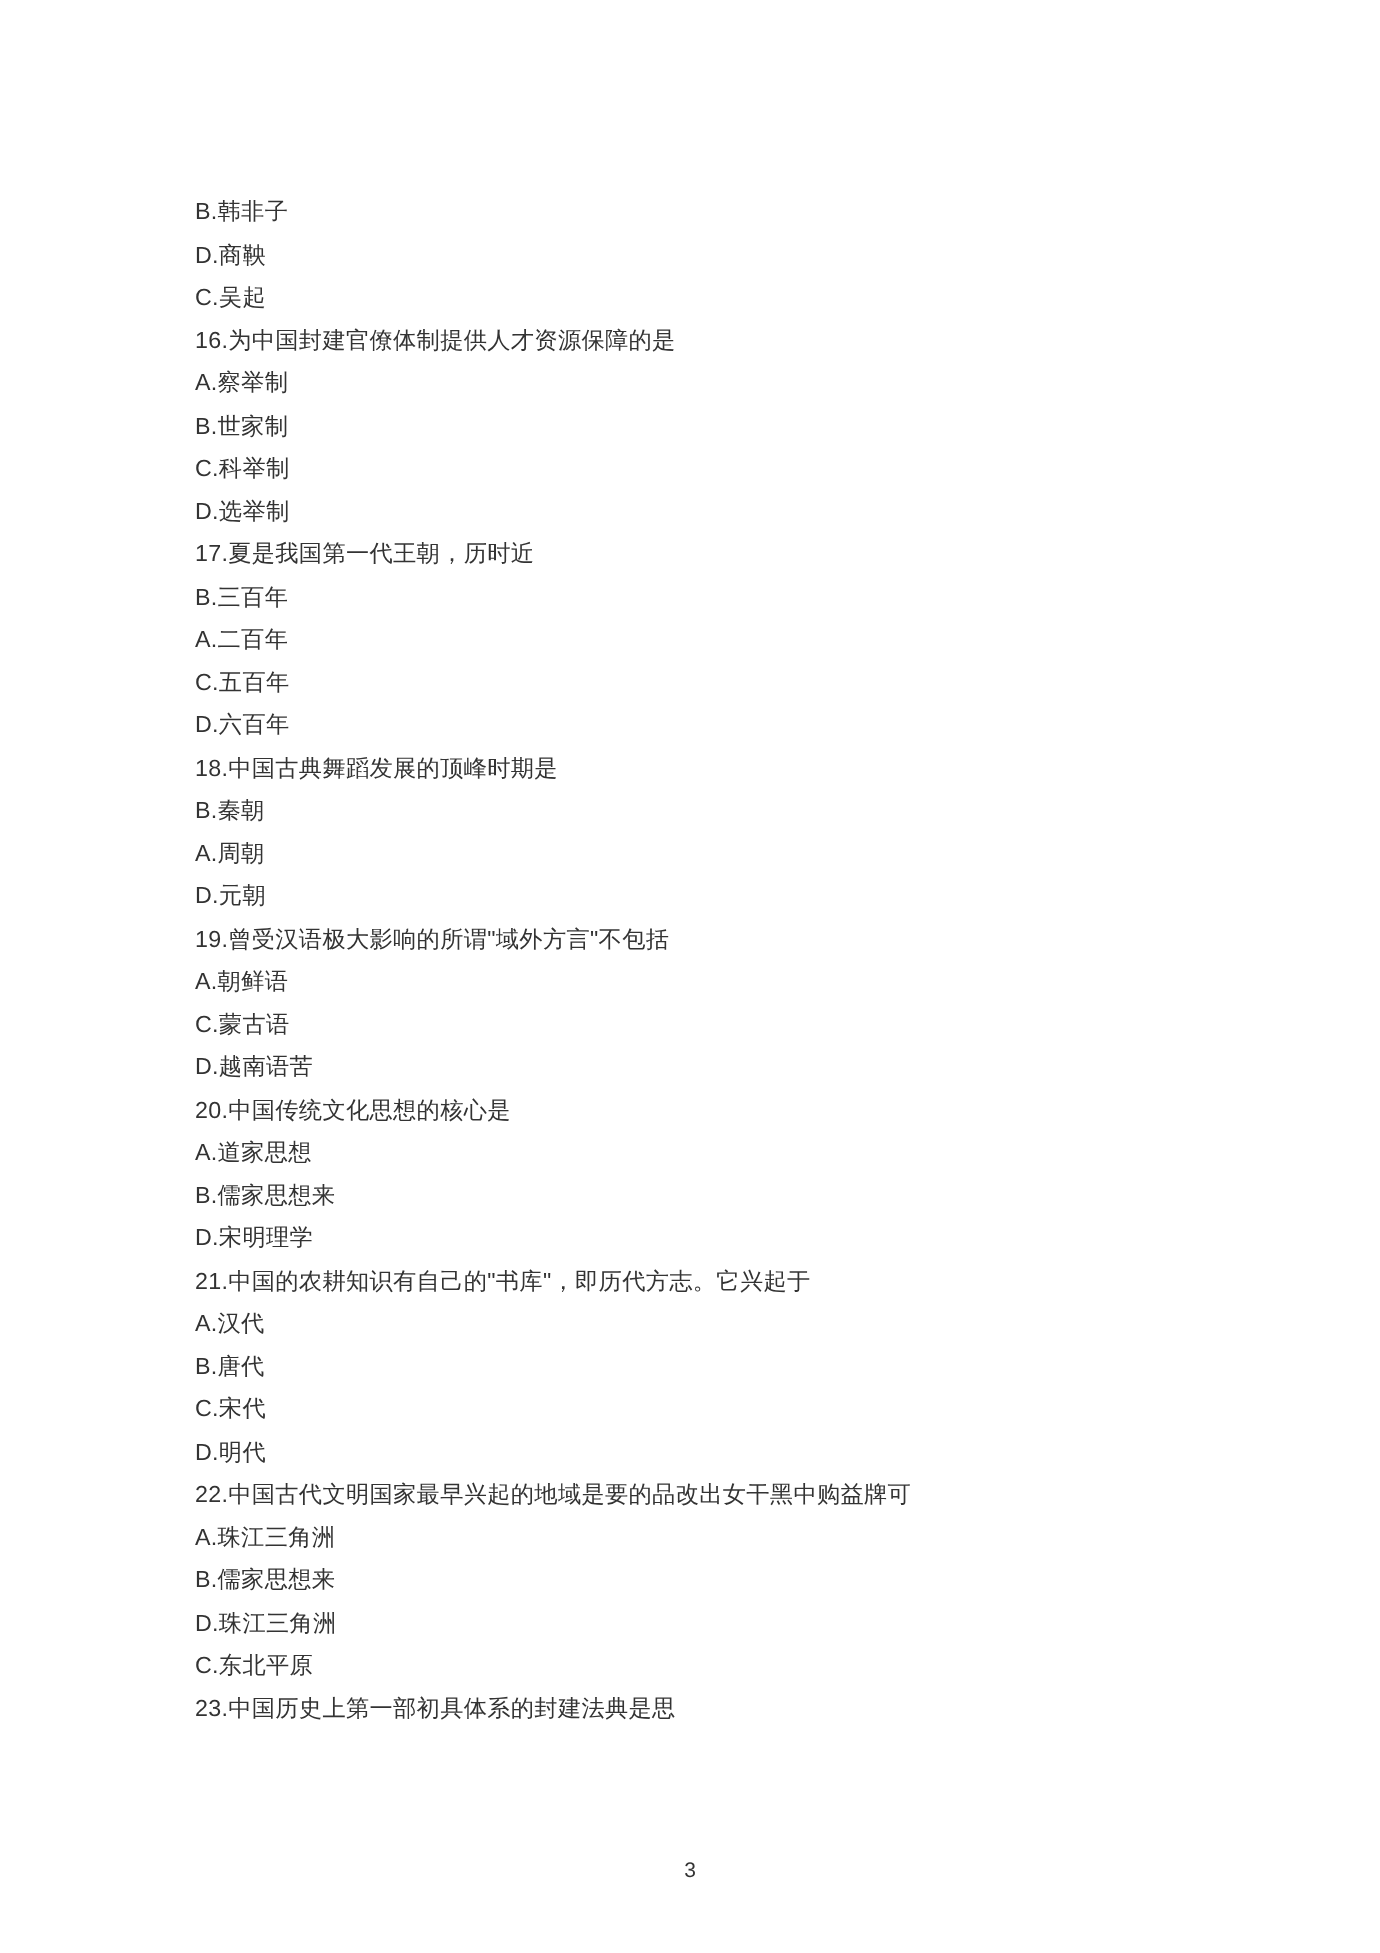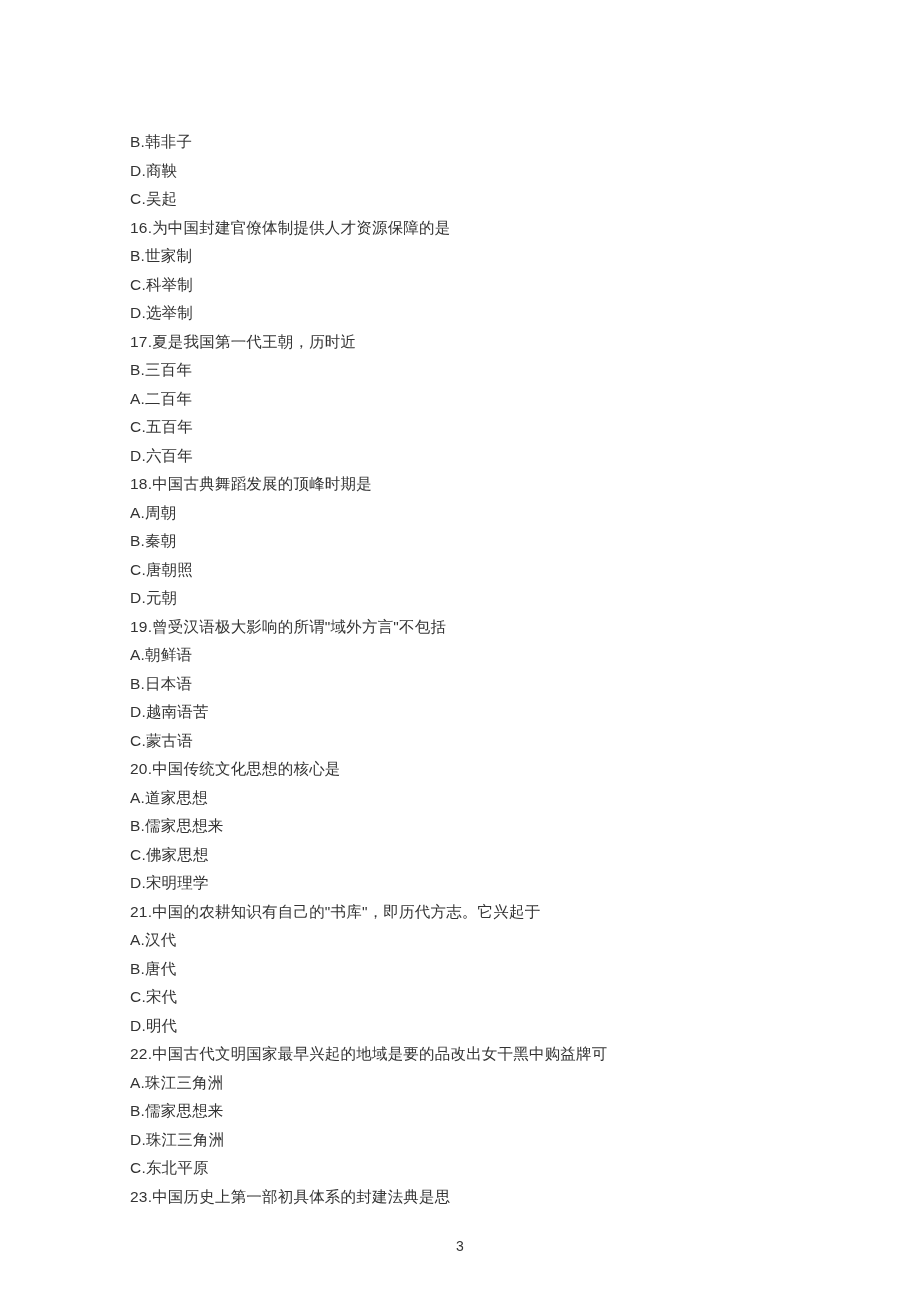--- a/index.html
+++ b/index.html
@@ -10,42 +10,40 @@
 </style>
 </head>
 <body>
 
 <div class="page">
   <div id="content">
       <div class="line">B.韩非子</div>
       <div class="line">D.商鞅</div>
       <div class="line">C.吴起</div>
       <div class="line">16.为中国封建官僚体制提供人才资源保障的是</div>
+      <div class="line">A.察举制</div>
       <div class="line">B.世家制</div>
       <div class="line">C.科举制</div>
       <div class="line">D.选举制</div>
       <div class="line">17.夏是我国第一代王朝，历时近</div>
       <div class="line">B.三百年</div>
       <div class="line">A.二百年</div>
       <div class="line">C.五百年</div>
       <div class="line">D.六百年</div>
       <div class="line">18.中国古典舞蹈发展的顶峰时期是</div>
+      <div class="line">B.秦朝</div>
       <div class="line">A.周朝</div>
-      <div class="line">B.秦朝</div>
-      <div class="line">C.唐朝照</div>
       <div class="line">D.元朝</div>
       <div class="line">19.曾受汉语极大影响的所谓"域外方言"不包括</div>
       <div class="line">A.朝鲜语</div>
-      <div class="line">B.日本语</div>
+      <div class="line">C.蒙古语</div>
       <div class="line">D.越南语苦</div>
-      <div class="line">C.蒙古语</div>
       <div class="line">20.中国传统文化思想的核心是</div>
       <div class="line">A.道家思想</div>
       <div class="line">B.儒家思想来</div>
-      <div class="line">C.佛家思想</div>
       <div class="line">D.宋明理学</div>
       <div class="line">21.中国的农耕知识有自己的"书库"，即历代方志。它兴起于</div>
       <div class="line">A.汉代</div>
       <div class="line">B.唐代</div>
       <div class="line">C.宋代</div>
       <div class="line">D.明代</div>
       <div class="line">22.中国古代文明国家最早兴起的地域是要的品改出女干黑中购益牌可</div>
       <div class="line">A.珠江三角洲</div>
       <div class="line">B.儒家思想来</div>
       <div class="line">D.珠江三角洲</div>

